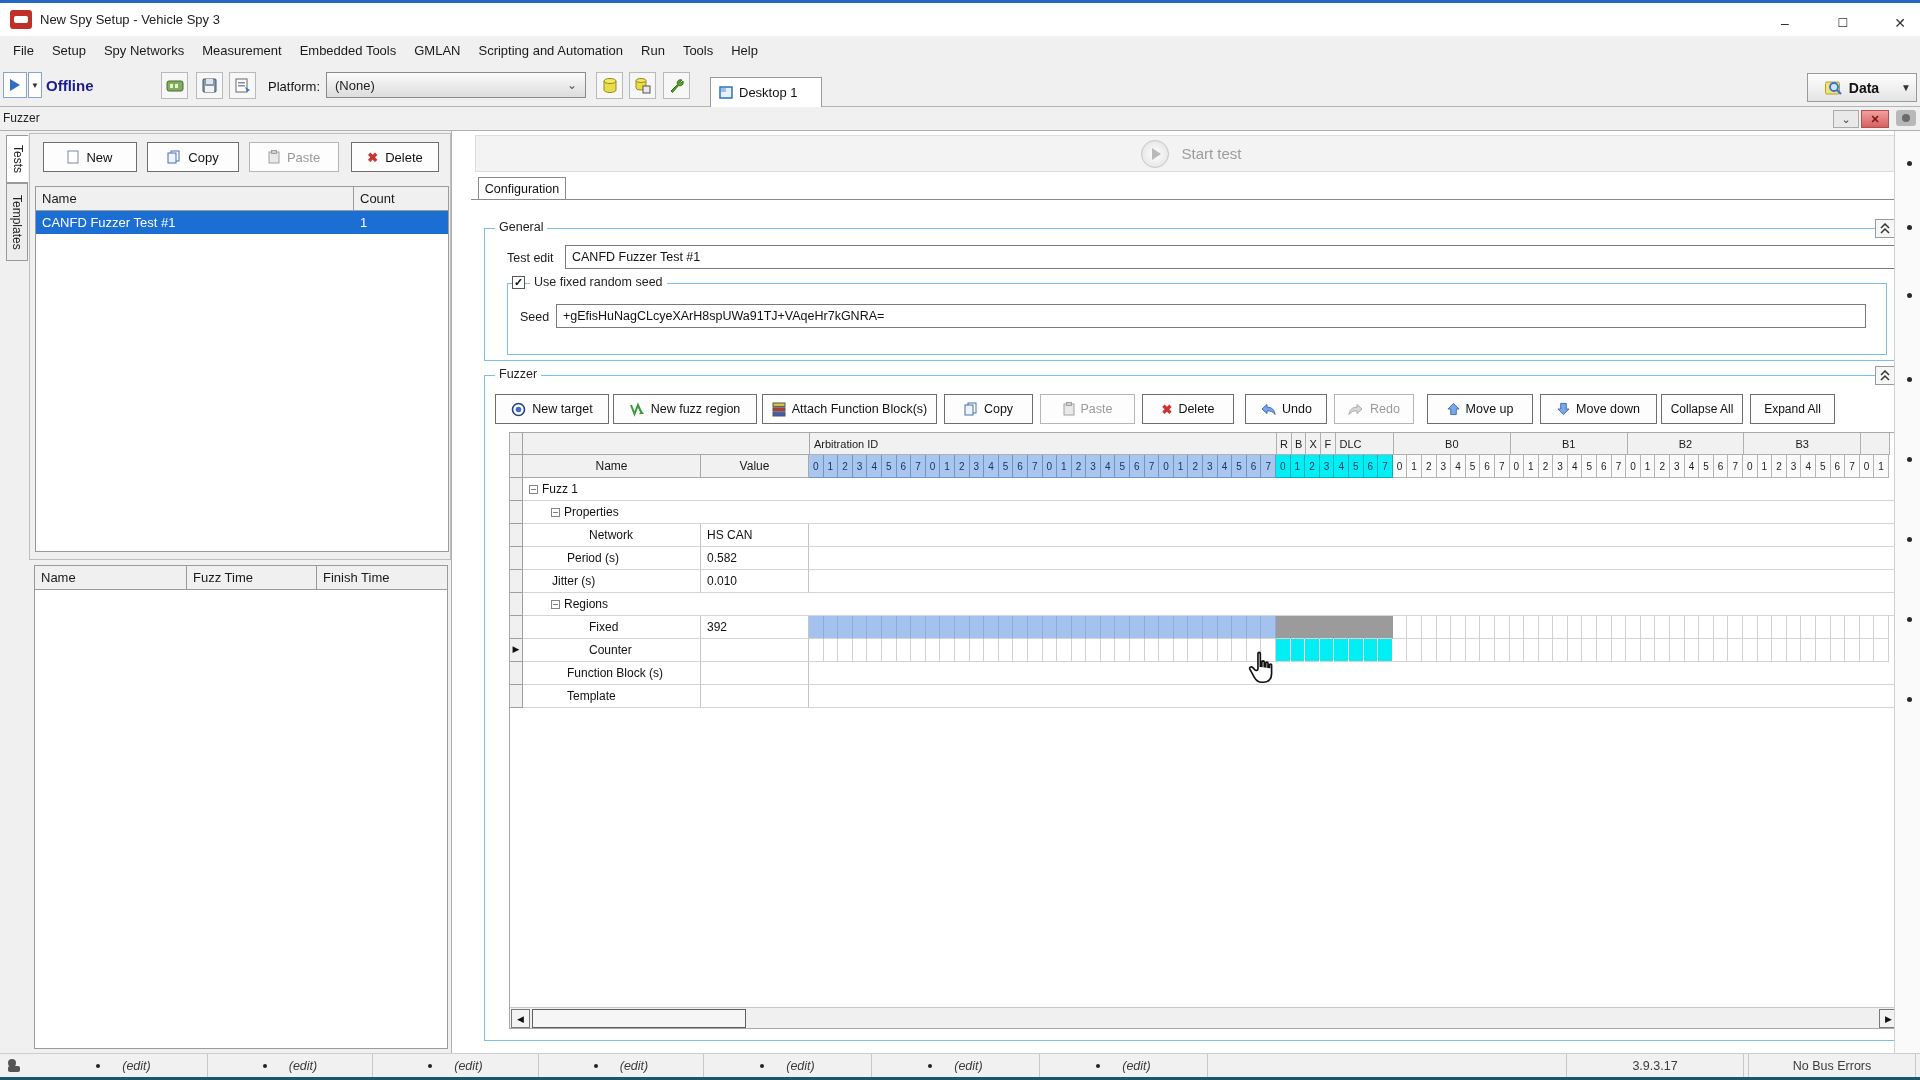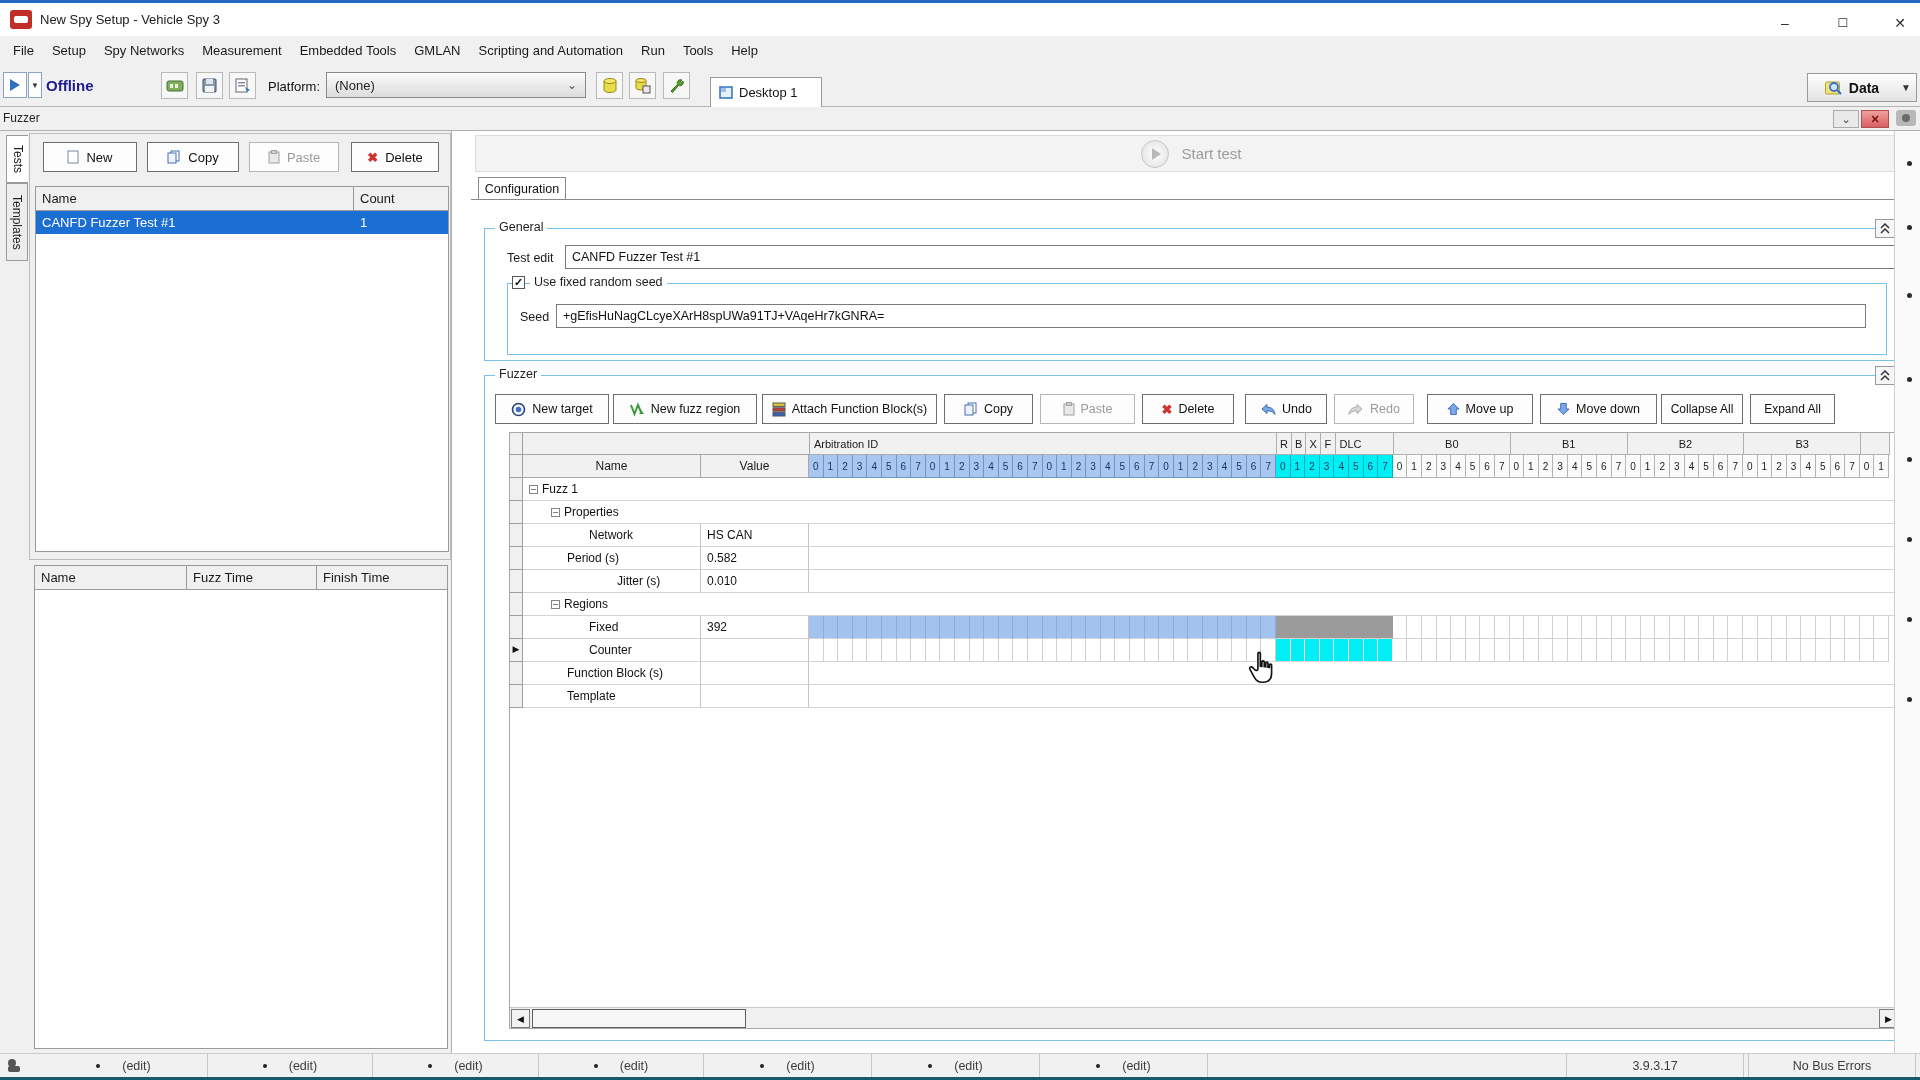--- a/index.html
+++ b/index.html
@@ -108,21 +108,21 @@
   
   .hscroll{position:absolute;left:0;bottom:0;width:100%;height:21px;background:#f0f0f0;border-top:1px solid #c9c9c9;}
   .hs-arrow{position:absolute;top:1px;width:19px;height:19px;border:1px solid #7a7a7a;background:#f2f2f2;
      font-size:9px;text-align:center;line-height:18px;color:#111;}
   .hs-thumb{position:absolute;left:22px;top:1px;width:214px;height:19px;border:1px solid #5f5f5f;background:#f6f6f6;}
   
   .sidebar{position:absolute;left:1894px;top:128px;width:26px;height:922px;background:#fafafa;border-left:1px solid #cfcfcf;}
   .side-dot{position:absolute;left:12px;width:5px;height:5px;border-radius:50%;background:#2a2a2a;}
   
   .statusbar{position:absolute;left:0;top:1050px;width:100%;height:24px;background:#f1f1f1;border-top:1px solid #cdcdcd;font-size:12.5px;color:#3c3c3c;}
-  .st-seg{position:absolute;top:0;height:24px;border-right:1px solid #c8c8c8;display:flex;align-items:center;justify-content:center;gap:22px;}
+  .st-seg{position:absolute;top:0;height:24px;border-right:1px solid #c8c8c8;display:flex;align-items:center;justify-content:center;gap:22px;font-style:italic;}
   .st-box{position:absolute;top:0;height:24px;border-left:1px solid #c8c8c8;border-right:1px solid #c8c8c8;
      display:flex;align-items:center;justify-content:center;}
   .bullet{width:4px;height:4px;background:#222;border-radius:50%;}
   .bottom-strip{position:absolute;left:0;top:1074px;width:100%;height:6px;background:#17586b;}
   .cursor{position:absolute;left:1246px;top:648px;z-index:50;}
   svg{display:block;}
 </style>
 </head>
 <body>
 
@@ -500,21 +500,21 @@
             <div class="g-span"></div>
           </div>
           <div class="g-row">
             <div class="g-gut"></div>
             <div class="g-name" style="padding-left: 44px;">Period (s)</div>
             <div class="g-value">0.582</div>
             <div class="g-span"></div>
           </div>
           <div class="g-row">
             <div class="g-gut"></div>
-            <div class="g-name" style="padding-left: 94px;">Jitter (s)</div>
+            <div class="g-name" style="padding-left: 29px;">Jitter (s)</div>
             <div class="g-value">0.010</div>
             <div class="g-span"></div>
           </div>
           <div class="g-row">
             <div class="g-gut"></div>
             <div class="g-span" style="padding-left: 28px;"><div class="expander">–</div>Regions</div>
           </div>
           <div class="g-row">
             <div class="g-gut"></div>
             <div class="g-name" style="padding-left: 66px;">Fixed</div>

